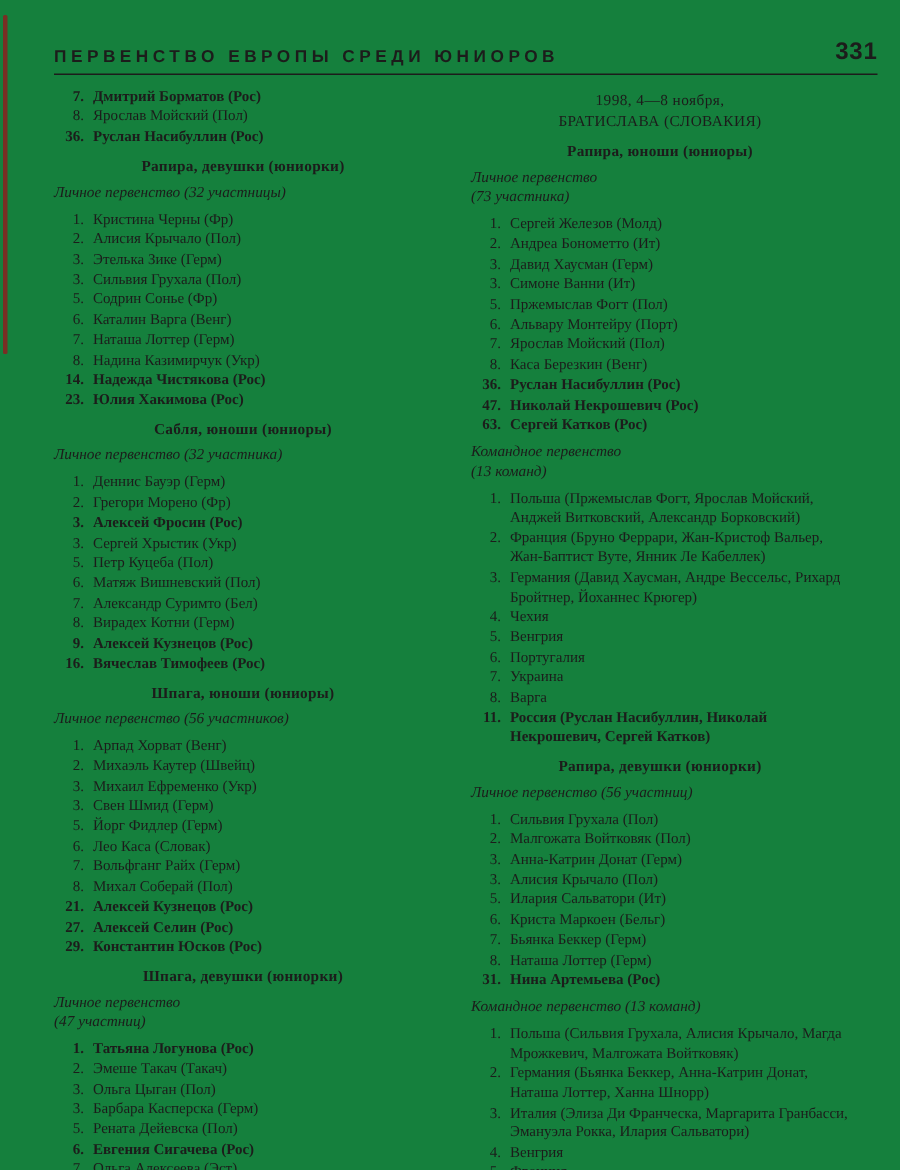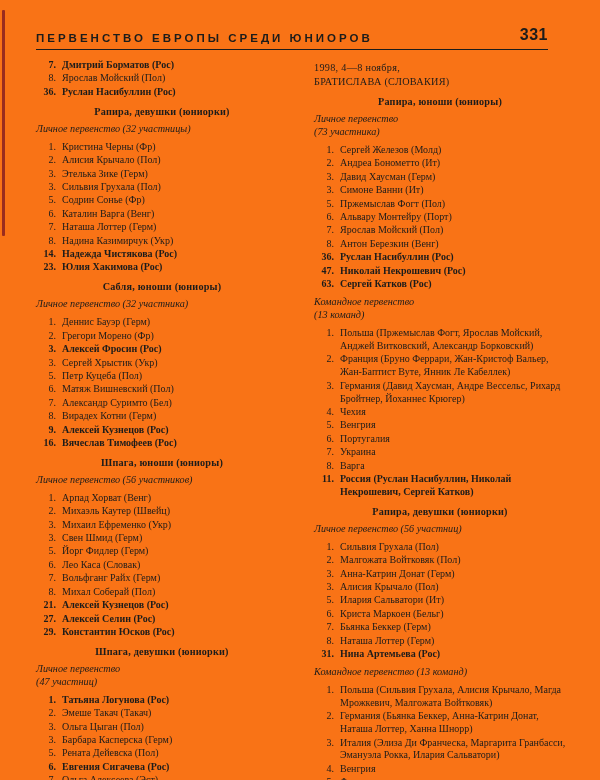--- a/index.html
+++ b/index.html
@@ -1,26 +1,26 @@
 <!DOCTYPE html>
 <html lang="ru"><head>
 <meta charset="utf-8">
 <style>
   html,body{margin:0;padding:0;background:#e8e8e8;}
   .page{
     position:relative;
     width:600px;height:780px;
     margin:0 auto;
-    background:#f97316;
+    background:#15803d;
     color:#1c1c1b;
     font-family:"Liberation Serif","DejaVu Serif",serif;
     font-size:10px;
     overflow:hidden;
     box-sizing:border-box;
-    padding:26px 52px 10px 36px;
+    padding:26px 15px 10px 36px;
   }
   .red-mark{
     position:absolute;left:2px;top:10px;width:3px;height:226px;
     background:#8a2020;opacity:.85;border-radius:1px;
   }
   .header-row{
     display:flex;justify-content:space-between;align-items:flex-end;
   }
   .running-title{
     font-family:"Liberation Sans","DejaVu Sans",sans-serif;
@@ -32,21 +32,21 @@
   }
   .header-rule{border-bottom:1.8px solid #1c1c1b;margin-top:5px;}
   .columns{display:flex;gap:26px;margin-top:9px;}
   .col{width:252px;flex:0 0 252px;}
   .sec-heading{
     text-align:center;font-weight:bold;font-size:10.2px;
     margin:7px 0 5px 0;letter-spacing:.2px;
   }
   .sub{—:0;text-align:left;font-style:italic;margin:1px 0 6px 0;}
   .sub .line{line-height:13px;font-size:10.2px;}
-  .dateline{text-align:left;margin:2px 0 5px 0;}
+  .dateline{text-align:center;margin:2px 0 5px 0;}
   .dateline .line{line-height:14px;font-size:10.2px;letter-spacing:.3px;}
   .list{margin:0 0 4px 0;}
   .entry{display:flex;line-height:12.9px;margin-bottom:.5px;}
   .entry .num{
     flex:0 0 20px;text-align:right;padding-right:6px;box-sizing:content-box;
   }
   .entry .txt{flex:1 1 auto;}
   .entry.bold{font-weight:bold;}
 </style>
 </head>
@@ -290,21 +290,21 @@
           <div class="entry">
             <span class="num">6.</span>
             <span class="txt">Альвару Монтейру (Порт)</span>
           </div>
           <div class="entry">
             <span class="num">7.</span>
             <span class="txt">Ярослав Мойский (Пол)</span>
           </div>
           <div class="entry">
             <span class="num">8.</span>
-            <span class="txt">Антон Березкин (Венг)</span>
+            <span class="txt">Каса Березкин (Венг)</span>
           </div>
           <div class="entry bold">
             <span class="num">36.</span>
             <span class="txt">Руслан Насибуллин (Рос)</span>
           </div>
           <div class="entry bold">
             <span class="num">47.</span>
             <span class="txt">Николай Некрошевич (Рос)</span>
           </div>
           <div class="entry bold">

